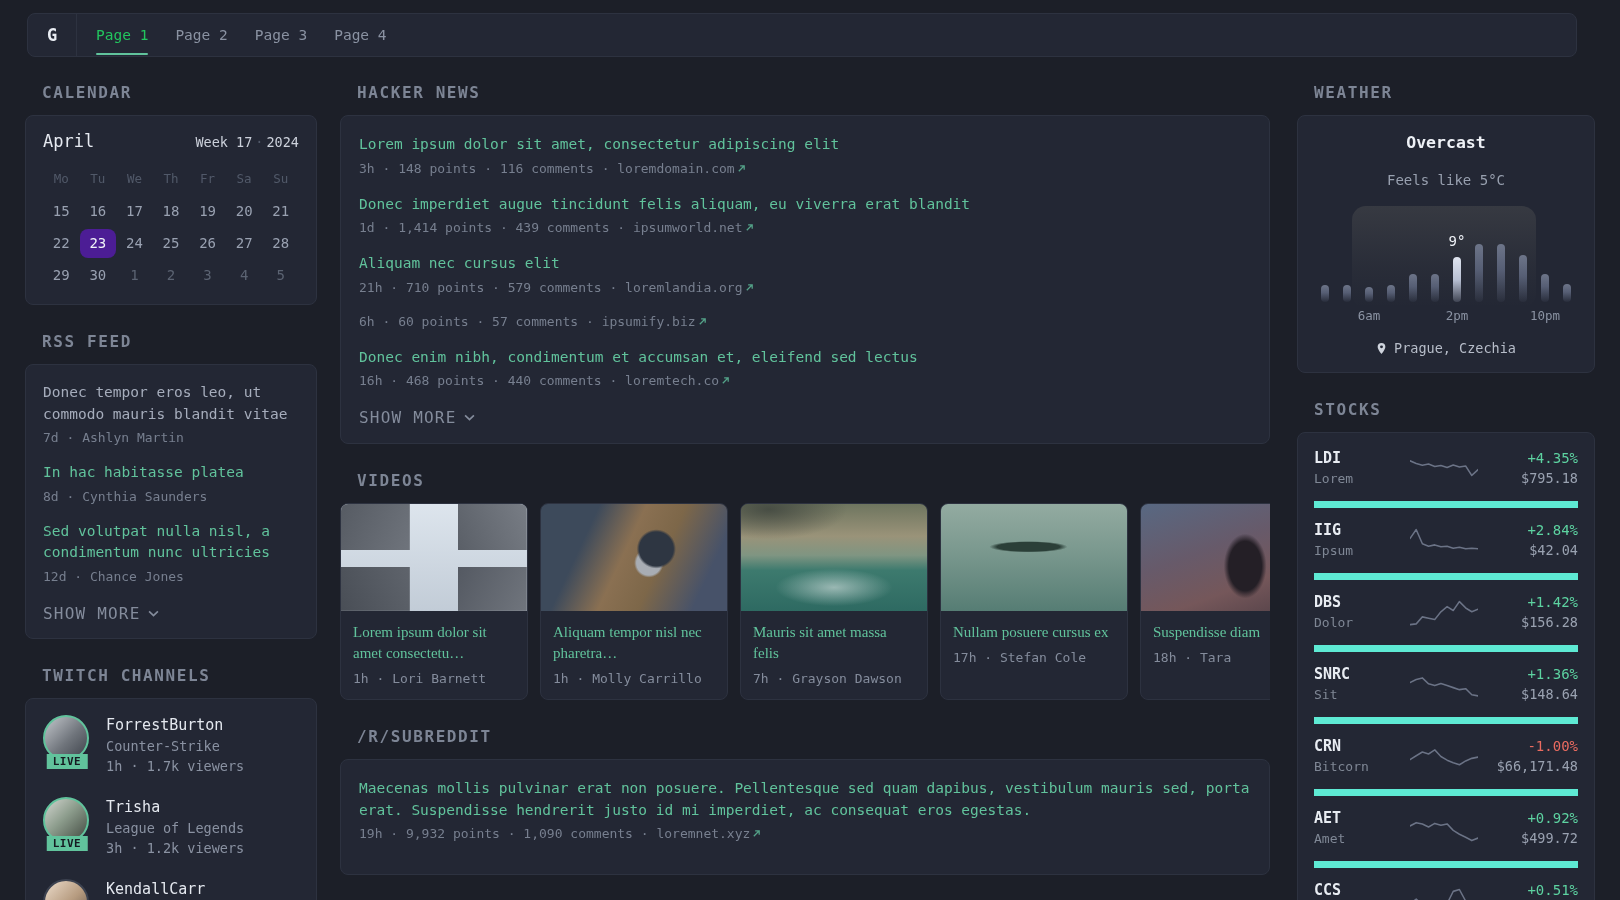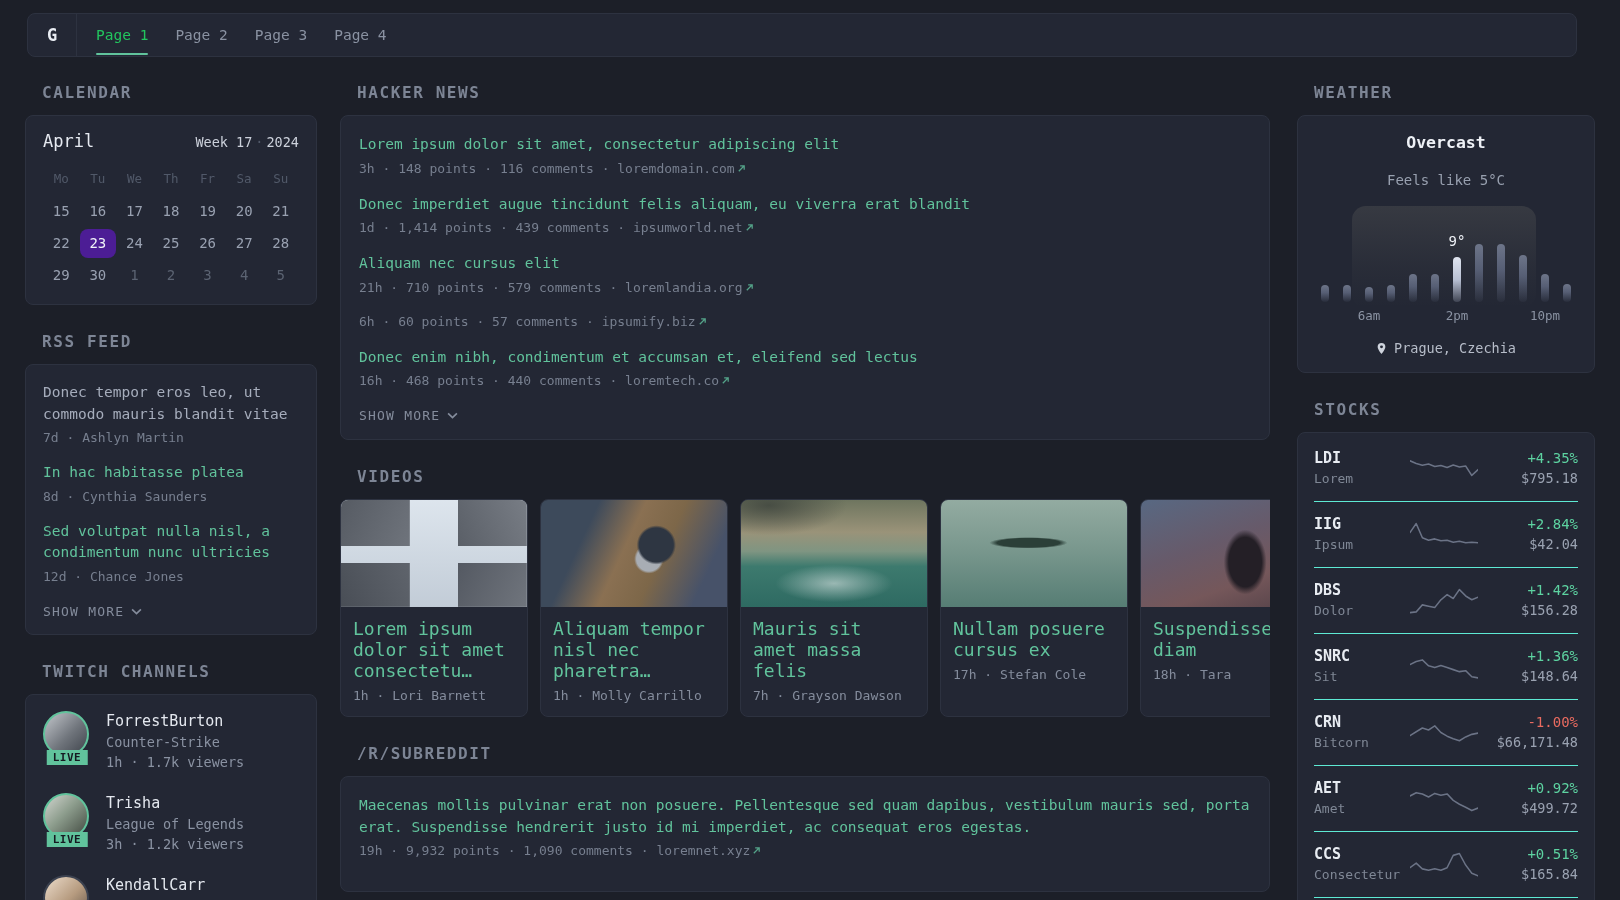--- a/index.html
+++ b/index.html
@@ -41,21 +41,21 @@
   .cal-day.dim{color:#5b6372;}
 
   
   .feed-card{padding:17px 17px 15px;}
   .feed-item{margin-bottom:15px;}
   .feed-title{font-size:14.5px;line-height:21.5px;color:var(--accent);cursor:pointer;}
   .feed-title.read{color:#a6adbc;}
   .feed-meta{font-size:13px;color:#777f8f;margin-top:4px;line-height:18px;}
   .feed-meta .domain{color:#777f8f;}
   .ext-arrow{color:#54a389;margin-left:2px;}
-  .show-more{display:flex;align-items:center;gap:7px;font-size:13px;letter-spacing:1.2px;color:#848c9c;margin-top:18px;cursor:pointer;}
+  .show-more{display:flex;align-items:center;gap:7px;font-size:16px;letter-spacing:1.2px;color:#848c9c;margin-top:18px;cursor:pointer;}
   .chev{stroke:#848c9c;fill:none;stroke-width:1.5;}
 
   
   .tw-card{padding:16px 17px;}
   .tw-row{display:flex;gap:15px;margin-bottom:21px;}
   .tw-avatar-wrap{position:relative;width:48px;height:54px;flex:0 0 48px;}
   .tw-avatar{width:46px;height:46px;border-radius:50%;border:2px solid var(--accent);}
   .tw-avatar.offline{border-color:#3c4250;}
   .av-1{background:linear-gradient(135deg,#c3c7cc 0%,#70757c 55%,#3d424a 100%);}
   .av-2{background:linear-gradient(135deg,#d3d6d0 0%,#8d9d8d 45%,#40483f 100%);}
@@ -86,40 +86,40 @@
     radial-gradient(ellipse 45% 25% at 50% 78%,rgba(235,240,240,0.55),rgba(235,240,240,0) 70%),
     radial-gradient(ellipse 60% 40% at 15% 5%,rgba(60,66,60,0.8),rgba(60,66,60,0) 70%),
     linear-gradient(180deg,#6e755f 0%,#9a9379 30%,#7f9582 48%,#3d7a6e 62%,#2e6a62 100%);}
   .thumb-4{background-image:
     radial-gradient(ellipse 28% 7% at 47% 40%,#2b3f38 0 60%,rgba(43,63,56,0) 75%),
     linear-gradient(180deg,#93aba1 0%,#7a988e 45%,#567d74 100%);}
   .thumb-5{background-image:
     radial-gradient(ellipse 16% 42% at 56% 58%,#241f26 0 55%,rgba(36,31,38,0) 72%),
     linear-gradient(160deg,#586882 0%,#675a6a 40%,#75575a 68%,#4e3e45 100%);}
   .video-body{padding:11px 12px 13px;}
-  .video-title{font-size:18px;line-height:21px;color:var(--accent);}
+  .video-title{font-size:15px;line-height:21px;color:var(--accent);font-family:Liberation Serif, serif;}
   .video-meta{font-size:13px;color:#848c9c;margin-top:7px;}
 
   
   .weather-card{padding:17px 16px 16px;text-align:center;}
   .w-cond{font-size:16.5px;font-weight:bold;color:#eef1f6;}
   .w-feels{font-size:14px;color:#98a0af;margin-top:20px;}
   .w-chart{position:relative;height:96px;margin:18px auto 0;}
   .w-daylight{position:absolute;top:0;bottom:-6px;border-radius:14px;background:linear-gradient(180deg,rgba(228,221,185,0.10),rgba(228,221,185,0.03) 60%,rgba(228,221,185,0));}
   .wbar{position:absolute;bottom:0;width:8px;border-radius:4px;background:linear-gradient(180deg,#6d7589,#565e74 45%,rgba(80,88,108,0.12));}
   .wbar.cur{background:linear-gradient(180deg,#e0e5f0,#b9c1d4 50%,rgba(175,183,205,0.2));}
   .w-temp{position:absolute;transform:translateX(-50%);font-size:14px;color:#eef1f6;}
   .w-times{position:relative;height:16px;margin:6px auto 0;}
   .w-time{position:absolute;transform:translateX(-50%);font-size:12.5px;color:#8b93a3;}
   .w-loc{display:flex;align-items:center;justify-content:center;gap:7px;margin-top:16px;font-size:13.5px;color:#b7bdc9;}
 
   
   .stocks-card{padding:3px 16px;}
   .stock-row{display:flex;align-items:center;padding:12px 0 13px;}
-  .stock-row + .stock-row{border-top:1px solid #5eead4;}
+  .stock-row + .stock-row{border-top:7px solid #5eead4;}
   .stock-left{width:96px;flex:0 0 96px;}
   .stock-ticker{font-size:15px;font-weight:bold;color:#e8ecf2;line-height:21px;}
   .stock-name{font-size:13px;color:#7f8795;line-height:19px;}
   .spark{flex:1;height:32px;}
   .spark polyline{fill:none;stroke:#6b7386;stroke-width:1.5;stroke-linejoin:round;stroke-linecap:round;}
   .stock-right{width:100px;flex:0 0 100px;text-align:right;}
   .stock-chg{font-size:14px;line-height:21px;}
   .stock-chg.pos{color:var(--pos);}
   .stock-chg.neg{color:var(--neg);}
   .stock-price{font-size:13.5px;color:#9aa2b1;line-height:19px;}

